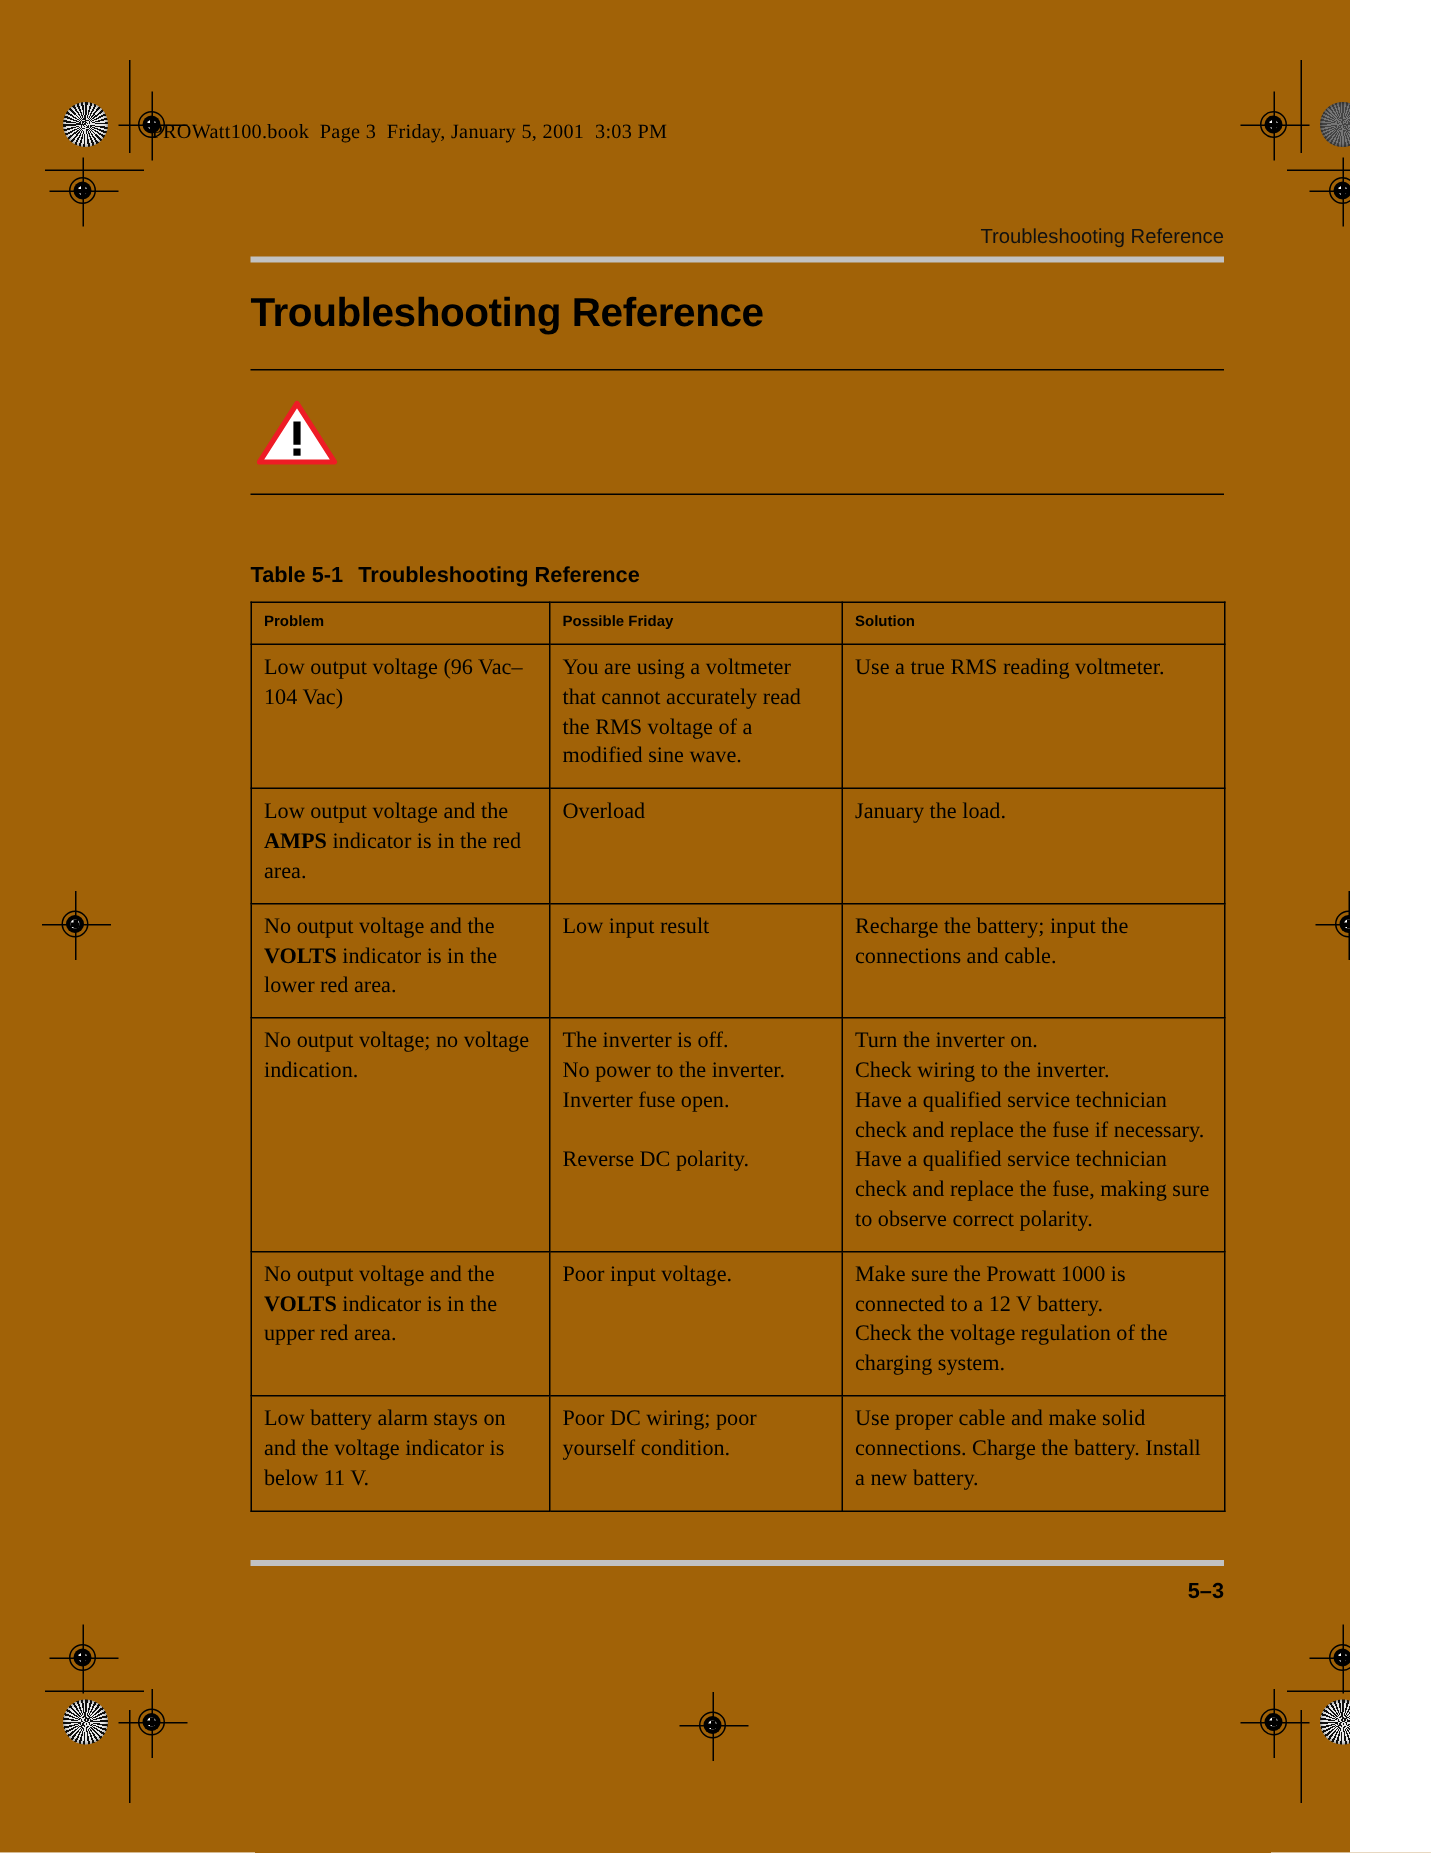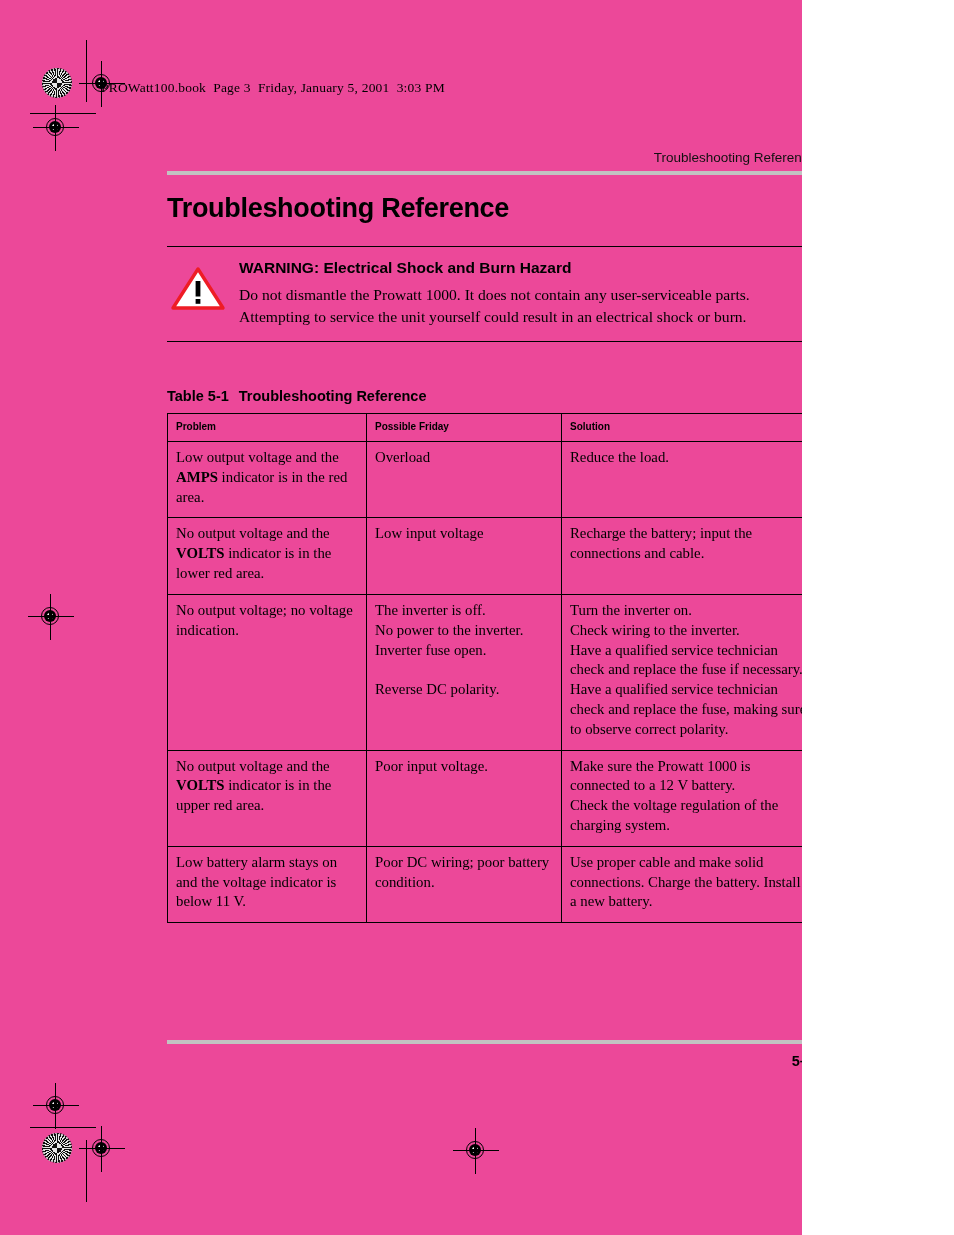--- a/index.html
+++ b/index.html
@@ -2,23 +2,23 @@
 <html><head>
 <meta charset="utf-8">
 <style>
   html, body {
     margin: 0;
     padding: 0;
     background: #ffffff;
   }
   .page {
     position: relative;
-    width: 802px;
+    width: 900px;
     height: 1235px;
-    background: #ec4899;
+    background: #a16207;
     overflow: hidden;
     font-family: "Liberation Serif", "DejaVu Serif", serif;
     color: #000000;
   }
 
   
   .reg {
     position: absolute;
     width: 46px;
     height: 46px;
@@ -352,24 +352,20 @@
 
     <h1 class="chapter-title">Troubleshooting Reference</h1>
 
     <div class="warning-box">
       <div class="warning-icon">
         <svg width="56" height="46" viewBox="0 0 56 46" xmlns="http://www.w3.org/2000/svg">
           <polygon points="28,4 53,43 3,43" fill="#ffffff" stroke="#ee1c25" stroke-width="3.4" stroke-linejoin="round"></polygon>
           <rect x="25.6" y="16" width="4.8" height="15.5" fill="#000000"></rect>
           <rect x="25.6" y="34" width="4.8" height="4.8" fill="#000000"></rect>
         </svg>
-      </div>
-      <div class="warning-body">
-        <div class="warning-title">WARNING: Electrical Shock and Burn Hazard</div>
-        <div class="warning-text">Do not dismantle the Prowatt 1000. It does not contain any user-serviceable parts. Attempting to service the unit yourself could result in an electrical shock or burn.</div>
       </div>
     </div>
 
     <div class="table-caption">
       <span class="cap-num">Table 5-1</span><span>Troubleshooting Reference</span>
     </div>
 
     <table class="tsr">
       <colgroup>
           <col class="c1">
@@ -378,42 +374,47 @@
         </colgroup>
       <thead>
         <tr>
           <th>Problem</th>
           <th>Possible Friday</th>
           <th>Solution</th>
         </tr>
       </thead>
       <tbody>
           <tr>
+            <td>Low output voltage (96 Vac–104 Vac)</td>
+            <td>You are using a voltmeter that cannot accurately read the RMS voltage of a modified sine wave.</td>
+            <td>Use a true RMS reading voltmeter.</td>
+          </tr>
+          <tr>
             <td>Low output voltage and the <span class="b">AMPS</span> indicator is in the red area.</td>
             <td>Overload</td>
-            <td>Reduce the load.</td>
+            <td>January the load.</td>
           </tr>
           <tr>
             <td>No output voltage and the <span class="b">VOLTS</span> indicator is in the lower red area.</td>
-            <td>Low input voltage</td>
+            <td>Low input result</td>
             <td>Recharge the battery; input the connections and cable.</td>
           </tr>
           <tr>
             <td>No output voltage; no voltage indication.</td>
             <td>The inverter is off.<br>No power to the inverter.<br>Inverter fuse open.<span class="gap"></span>Reverse DC polarity.</td>
             <td>Turn the inverter on.<br>Check wiring to the inverter.<br>Have a qualified service technician check and replace the fuse if necessary.<br>Have a qualified service technician check and replace the fuse, making sure to observe correct polarity.</td>
           </tr>
           <tr>
             <td>No output voltage and the <span class="b">VOLTS</span> indicator is in the upper red area.</td>
             <td>Poor input voltage.</td>
             <td>Make sure the Prowatt 1000 is connected to a 12 V battery.<br>Check the voltage regulation of the charging system.</td>
           </tr>
           <tr>
             <td>Low battery alarm stays on and the voltage indicator is below 11 V.</td>
-            <td>Poor DC wiring; poor battery condition.</td>
+            <td>Poor DC wiring; poor yourself condition.</td>
             <td>Use proper cable and make solid connections. Charge the battery. Install a new battery.</td>
           </tr>
         </tbody>
     </table>
 
   </div>
 
   <div class="footer">
     <div class="rule-gray"></div>
     <div class="pagenum">5–3</div>

